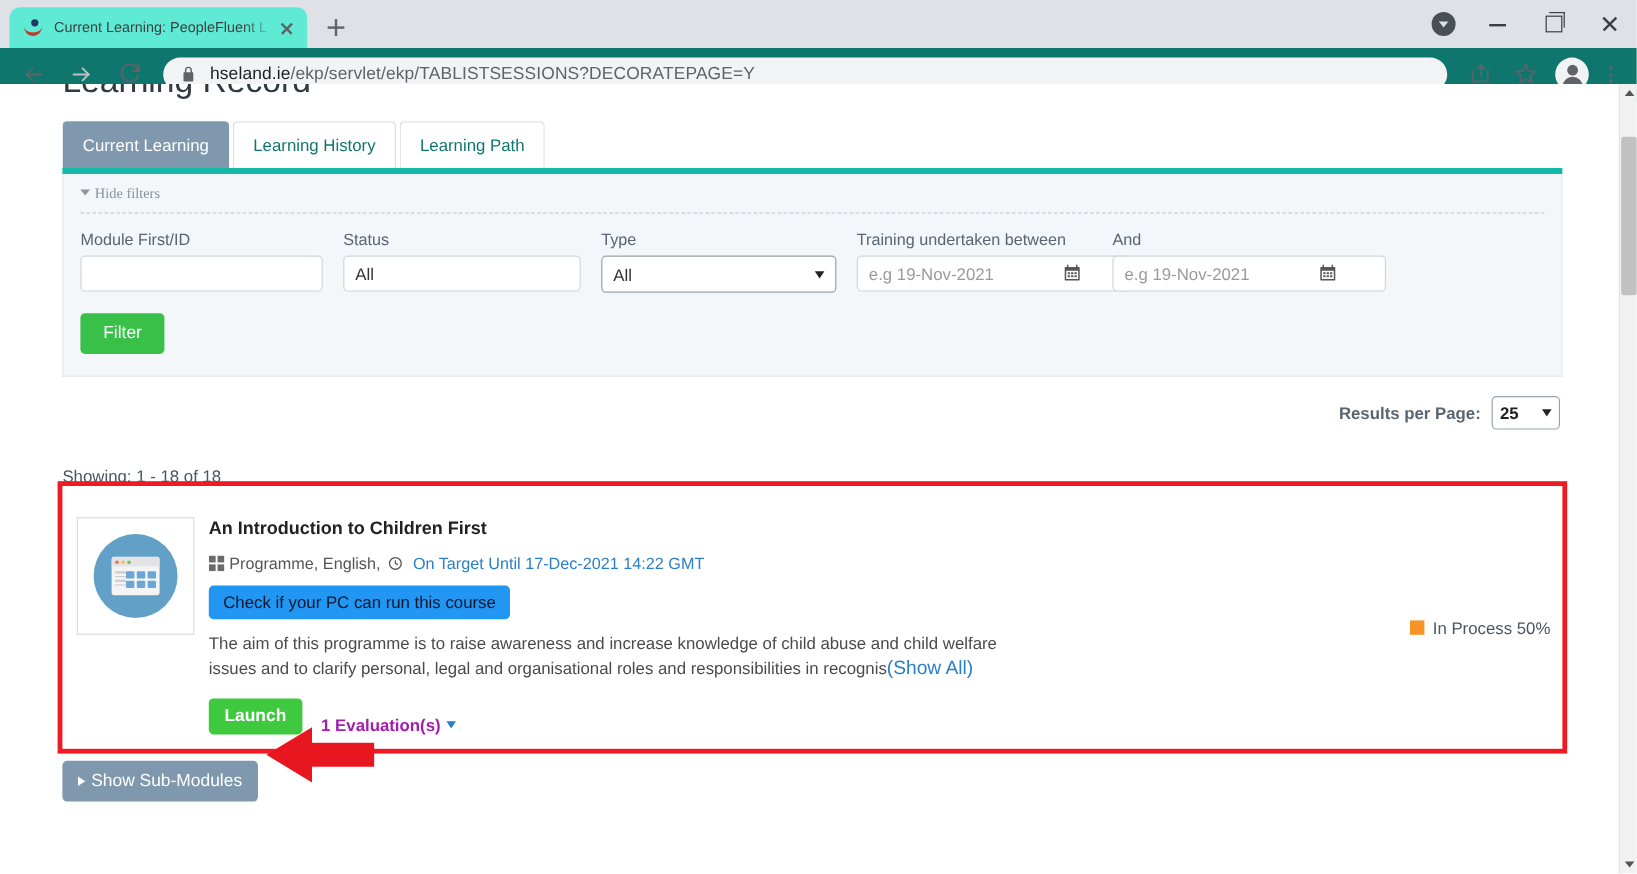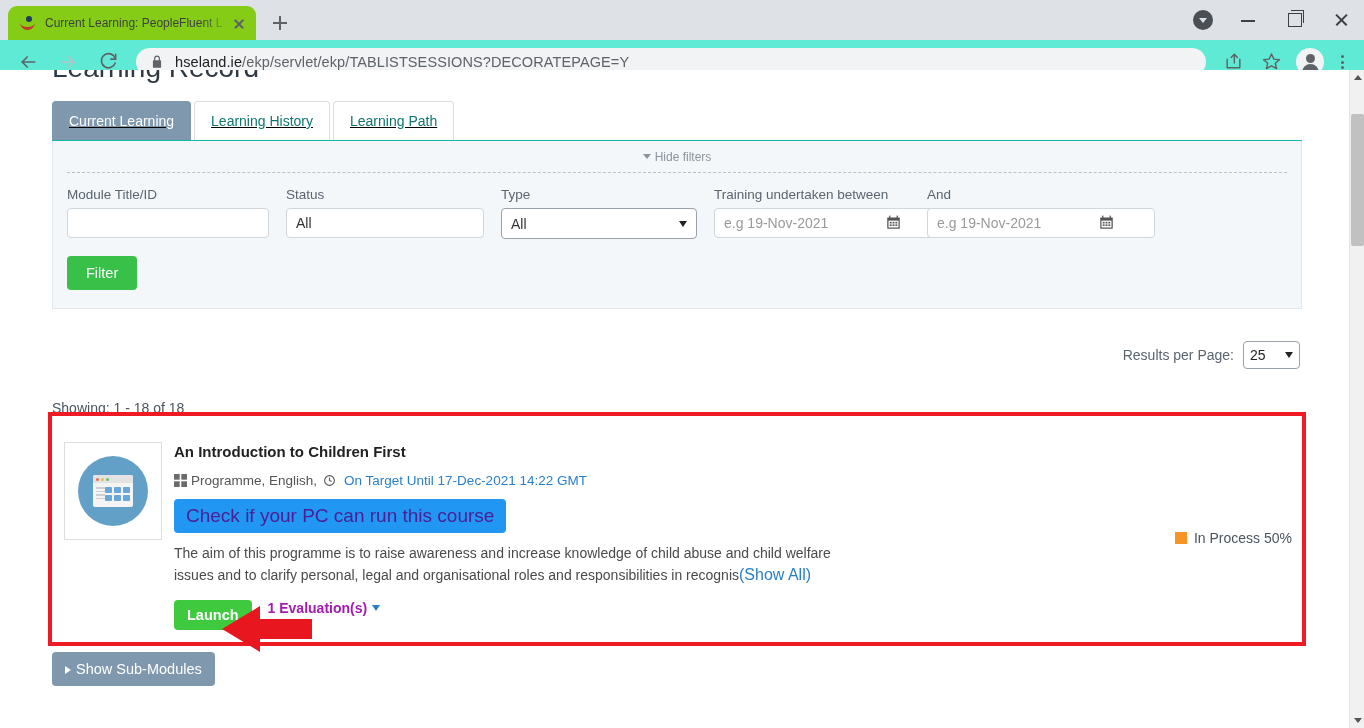--- a/index.html
+++ b/index.html
@@ -12,21 +12,21 @@
   }
 
   
   .browser { width: 1364px; height: 728px; position: relative; }
 
   .tabstrip {
     height: 40px; background: #dee1e6;
     display: flex; align-items: flex-end; position: relative;
   }
   .tab {
-    height: 34px; width: 248px; background: #84cc16;
+    height: 34px; width: 248px; background: #5eead4;
     border-radius: 9px 9px 0 0; margin-left: 8px;
     display: flex; align-items: center; padding: 0 8px 0 12px;
     position: relative;
   }
   .tab-favicon {
     width: 16px; height: 16px; margin-right: 9px; flex: 0 0 16px;
     position: relative;
   }
   .tab-favicon .fav-head {
     position: absolute; width: 6px; height: 6px; border-radius: 50%;
@@ -91,21 +91,21 @@
     border-bottom: none; border-left: none;
   }
   .wb-x::before, .wb-x::after {
     content: ""; position: absolute; left: 16px; top: 19.2px;
     width: 15px; height: 1.6px; background: #3c4043;
   }
   .wb-x::before { transform: rotate(45deg); }
   .wb-x::after { transform: rotate(-45deg); }
 
   .toolbar {
-    height: 45px; background: #5eead4;
+    height: 45px; background: #0f766e;
     display: flex; align-items: center; padding: 0 8px;
     border-bottom: 1px solid #e8eaed;
   }
   .navbtn {
     width: 34px; height: 34px; position: relative; flex: 0 0 34px;
     margin: 0 3px;
   }
   .ico-back svg, .ico-fwd svg, .ico-reload svg { display: block; margin: 7px auto; }
 
   .omnibox {
@@ -152,36 +152,36 @@
   .content { width: 1250px; margin: 0 52px; }
 
   .pagetitle {
     font-size: 28px; color: #2f3a44; font-weight: 400;
     margin: 0; padding-top: 0; line-height: 30px;
     position: absolute; top: -17px; left: 52px;
   }
 
   
   .navtabs { display: flex; align-items: flex-end; margin-top: 31px;
-             border-bottom: 1px solid #14b8a6; padding-left: 0; text-decoration: underline; }
+             border-bottom: 5px solid #14b8a6; padding-left: 0; }
   .navtab {
     font-size: 14px; padding: 10px 16px; border: 1px solid #ddd;
     background: #fff; color: #0f766e; border-bottom: none;
     border-radius: 4px 4px 0 0; margin-right: 3px; line-height: 18px;
   }
   .navtab.active { background: #7f98ad; color: #fff; border-color: #7f98ad; }
 
   
   .filterpanel {
     background: #f4f7f9; border: 1px solid #e3e8ec; border-top: none;
     padding: 6px 14px 18px;
   }
   .hidefilters {
-    text-align: center; font-size: 12px; color: #8a949c;
-    padding: 3px 0 8px; border-bottom: 1px dashed #b8c2ca;
+    text-align: left; font-size: 12px; color: #8a949c;
+    padding: 3px 0 8px; border-bottom: 1px dashed #b8c2ca; font-family: Liberation Serif, serif;
   }
   .hidefilters .caret {
     display: inline-block; border-left: 4px solid transparent;
     border-right: 4px solid transparent; border-top: 5px solid #8a949c;
     margin-right: 4px; vertical-align: 2px;
   }
   .filterrow { display: flex; margin-top: 14px; }
   .fgroup { margin-right: 17px; }
   .flabel { font-size: 13.5px; color: #5a6570; margin-bottom: 6px; display: block; }
   .finput {
@@ -204,21 +204,21 @@
   .cal {
     position: absolute; right: 9px; top: 7px; width: 15px; height: 15px;
   }
   .filterbtn {
     margin-top: 17px; background: #38c048; color: #fff; border: none;
     border-radius: 4px; font-size: 14.5px; padding: 9px 19px;
     font-family: "Liberation Sans", sans-serif;
   }
 
   .rpp-row { display: flex; justify-content: flex-end; align-items: center;
-             margin-top: 32px; padding-right: 2px; }
+             margin-top: 16px; padding-right: 2px; font-weight: bold; }
   .rpp-label { font-size: 14px; color: #5a6570; margin-right: 9px; }
   .rpp-select {
     height: 28px; width: 57px; border: 1px solid #9aa3ab; border-radius: 4px;
     background: #fff; font-size: 14px; color: #222; padding: 0 6px;
     display: flex; align-items: center; justify-content: space-between;
   }
 
   .showing { font-size: 14px; color: #4a5560; margin-top: 31px; }
 
   .sortbar {
@@ -263,28 +263,28 @@
   .win-ico .lines { position: absolute; left: 3px; top: 12px; width: 9px; }
   .win-ico .lines i { display: block; height: 1.5px; background: #cfcfcf; margin-bottom: 2px; }
 
   .cardbody { flex: 1; padding-left: 12px; min-width: 0; }
   .ctitle { font-size: 15px; font-weight: bold; color: #222; margin: 1px 0 13px; }
   .cmeta { font-size: 13.5px; color: #555; margin-top: 9px; display: flex;
            align-items: center; flex-wrap: wrap; }
   .cmeta .mi { margin-right: 4px; display: inline-flex; }
   .cmeta .link { color: #2a7fc9; margin-left: 4px; }
   .pcbtn {
-    display: inline-block; background: #2196f3; color: #4c1d95; font-size: 19px;
+    display: inline-block; background: #2196f3; color: #0f172a; font-size: 14px;
     border-radius: 4px; padding: 6px 12px; margin-top: 11px; border: none;
     font-family: "Liberation Sans", sans-serif;
   }
   .cdesc { font-size: 14px; color: #4a4a4a; line-height: 21px; margin-top: 10px;
            max-width: 660px; }
   .cdesc .showall { color: #2a7fc9; font-size: 16px; }
-  .actions { display: flex; align-items: flex-start; margin-top: 14px; }
+  .actions { display: flex; align-items: flex-end; margin-top: 14px; }
   .launchbtn {
     background: #3ec93e; color: #fff; border: none; border-radius: 4px;
     font-size: 14.5px; font-weight: bold; padding: 7px 13px;
     font-family: "Liberation Sans", sans-serif;
   }
   .evals { color: #a21caf; font-size: 14px; margin-left: 16px; font-weight: bold; }
   .evals .caret {
     display: inline-block; border-left: 4.5px solid transparent;
     border-right: 4.5px solid transparent; border-top: 6px solid #2a7fc9;
     margin-left: 5px; vertical-align: 2px;
@@ -415,21 +415,21 @@
           <div class="navtab">Learning Path</div>
         </div>
 
         <div class="filterpanel">
           <div class="hidefilters">
             <span class="caret"></span><span>Hide filters</span>
           </div>
 
           <div class="filterrow">
             <div class="fgroup">
-              <span class="flabel">Module Title/ID</span>
+              <span class="flabel">Module First/ID</span>
               <div class="finput"></div>
             </div>
             <div class="fgroup">
               <span class="flabel">Status</span>
               <div class="finput" style="width:198px">All</div>
             </div>
             <div class="fgroup">
               <span class="flabel">Type</span>
               <div class="fselect">
                 <span>All</span>

